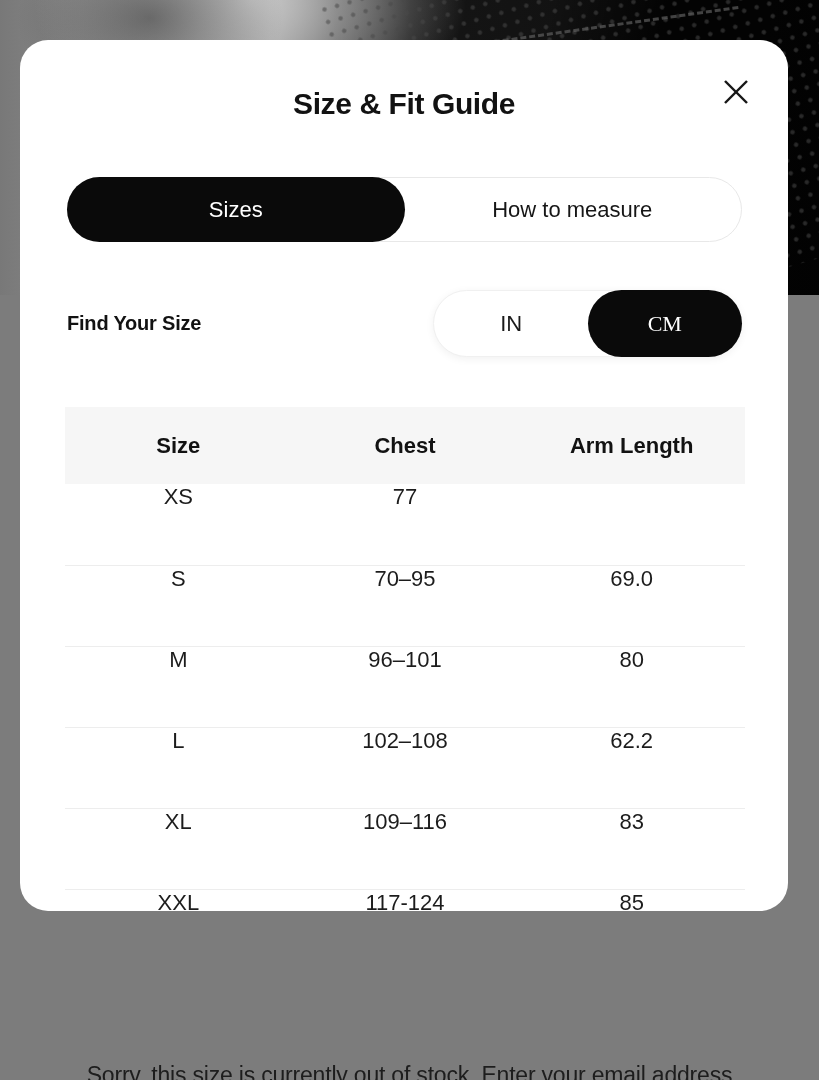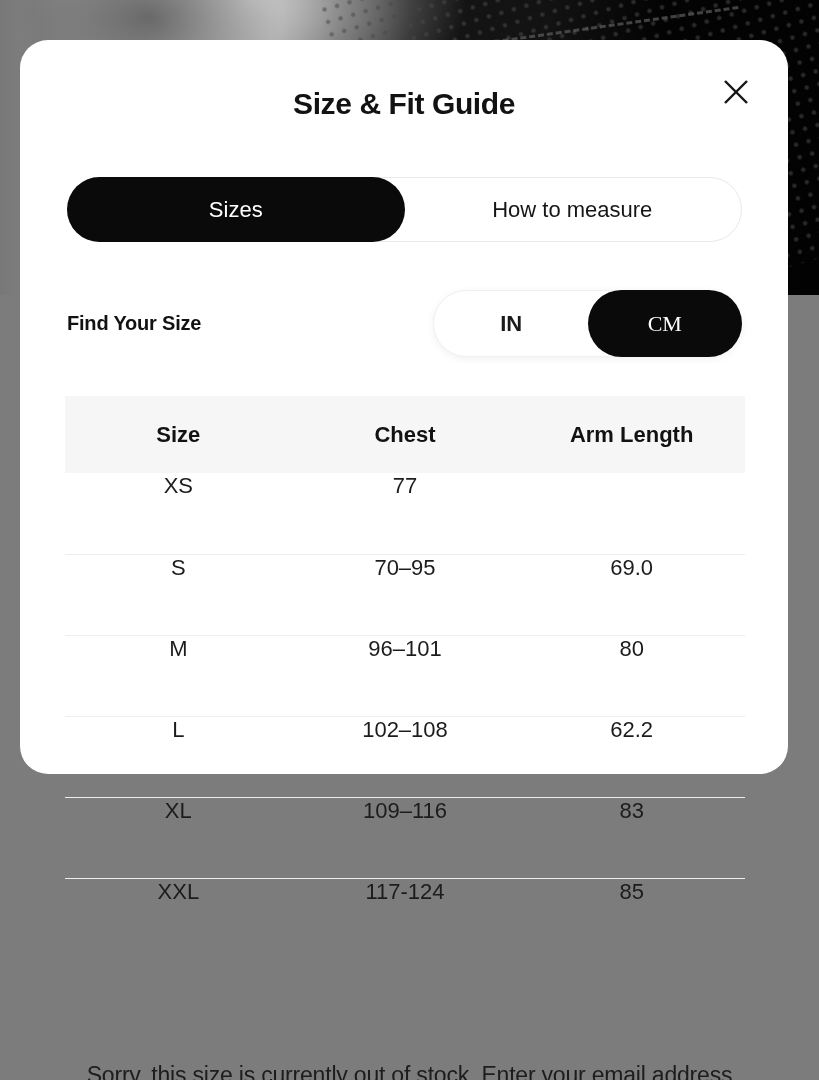--- a/index.html
+++ b/index.html
@@ -2,21 +2,21 @@
 <html><head>
 <meta charset="utf-8">
 <style>
   * { margin:0; padding:0; box-sizing:border-box; }
   html,body { width:819px; height:1080px; }
   body {
     position:relative; overflow:hidden;
     font-family:"Liberation Sans","DejaVu Sans",sans-serif;
     background:#7c7c7c;
   }
-  button { border:none; background:transparent; font-family:inherit; cursor:pointer;font-weight:bold; }
+  button { border:none; background:transparent; font-family:inherit; cursor:pointer; }
 
   
   .backdrop { position:absolute; inset:0; }
   .photo-strip {
     position:absolute; top:0; left:0; width:819px; height:295px; overflow:hidden;
     background-image:
       linear-gradient(104deg, rgba(0,0,0,0) 62%, rgba(0,0,0,0.82) 75%),
       radial-gradient(190px 130px at 150px 18px, rgba(48,48,48,0.55), rgba(48,48,48,0) 70%),
       radial-gradient(300px 190px at 250px 0px, rgba(203,203,203,0.95), rgba(160,160,160,0) 72%),
       linear-gradient(to right, #787878 0%, #8b8b8b 10%, #989898 24%, #909090 33%, #404040 41%, #151515 50%, #0d0d0d 100%);
@@ -33,21 +33,21 @@
   }
   .page-dim { position:absolute; top:295px; left:0; right:0; bottom:0; background:#7c7c7c; }
   .out-of-stock {
     position:absolute; top:1064px; left:0; width:819px;
     text-align:center; font-size:23px; line-height:23px; font-weight:500;
     color:#1d1d1d; letter-spacing:-0.2px; white-space:nowrap;
   }
 
   
   .modal {
-    position:absolute; left:20px; top:40px; width:768px; height:734px;
+    position:absolute; left:20px; top:40px; width:768px; height:871px;
     background:#ffffff; border-radius:28px; z-index:2;
   }
   .modal-title {
     position:absolute; top:47px; left:0; right:0;
     text-align:center; font-size:30px; font-weight:700;
     letter-spacing:-0.4px; color:#121212;
   }
   .close-btn { position:absolute; top:32px; right:32px; width:40px; height:40px; padding:0; }
   .close-btn svg { display:block; }
 
@@ -71,21 +71,21 @@
     width:309px; height:67px; border:1px solid #f0f0f0; border-radius:34px;
     background:#fff; box-shadow:0 2px 8px rgba(0,0,0,0.06);
     display:flex; align-items:stretch;
   }
   .unit-btn {
     flex:1 1 50%; font-size:22px; color:#1a1a1a;
     border-radius:34px; display:flex; align-items:center; justify-content:center;
   }
   .unit-btn.active { background:#0a0a0a; color:#ffffff; font-weight:500; margin:-1px;font-family:Liberation Serif, serif; }
 
-  .size-table { position:absolute; top:356px; left:45px; width:680px; }
+  .size-table { position:absolute; top:367px; left:45px; width:680px; }
   .thead {
     display:flex; align-items:center; height:77px; background:#f6f6f6;
     font-size:22px; font-weight:700; color:#121212;
   }
   .trow {
     display:flex; align-items:flex-start; height:81px;
     font-size:22px; color:#1c1c1c;
   }
   .trow + .trow { border-top:1px solid #ededed; }
   .cell { width:33.333%; text-align:center; }

